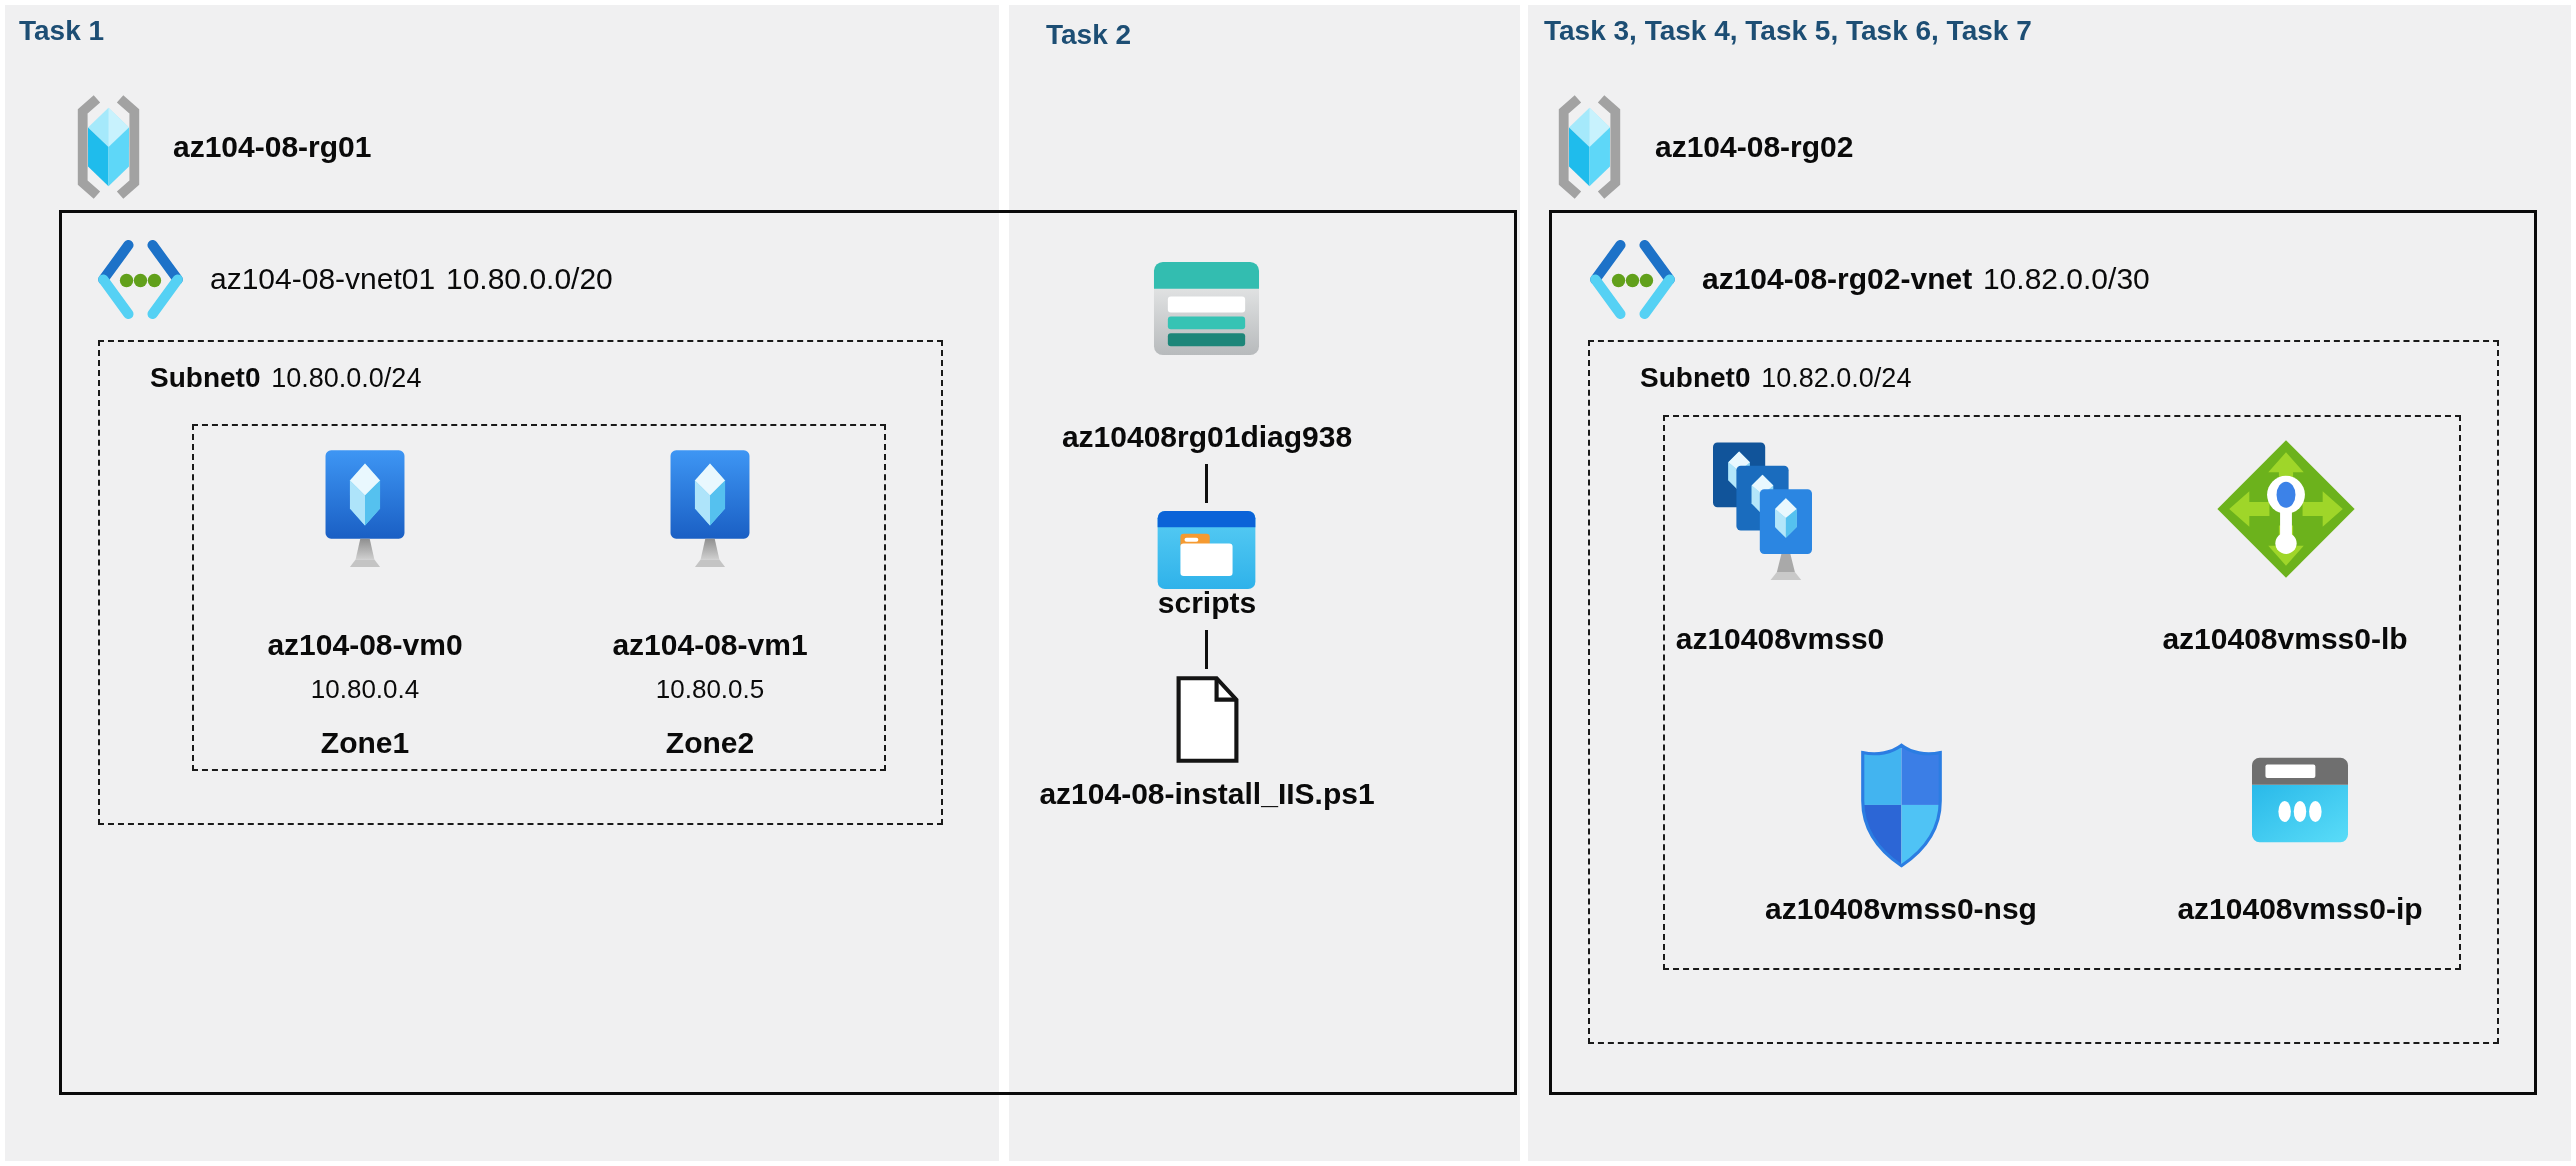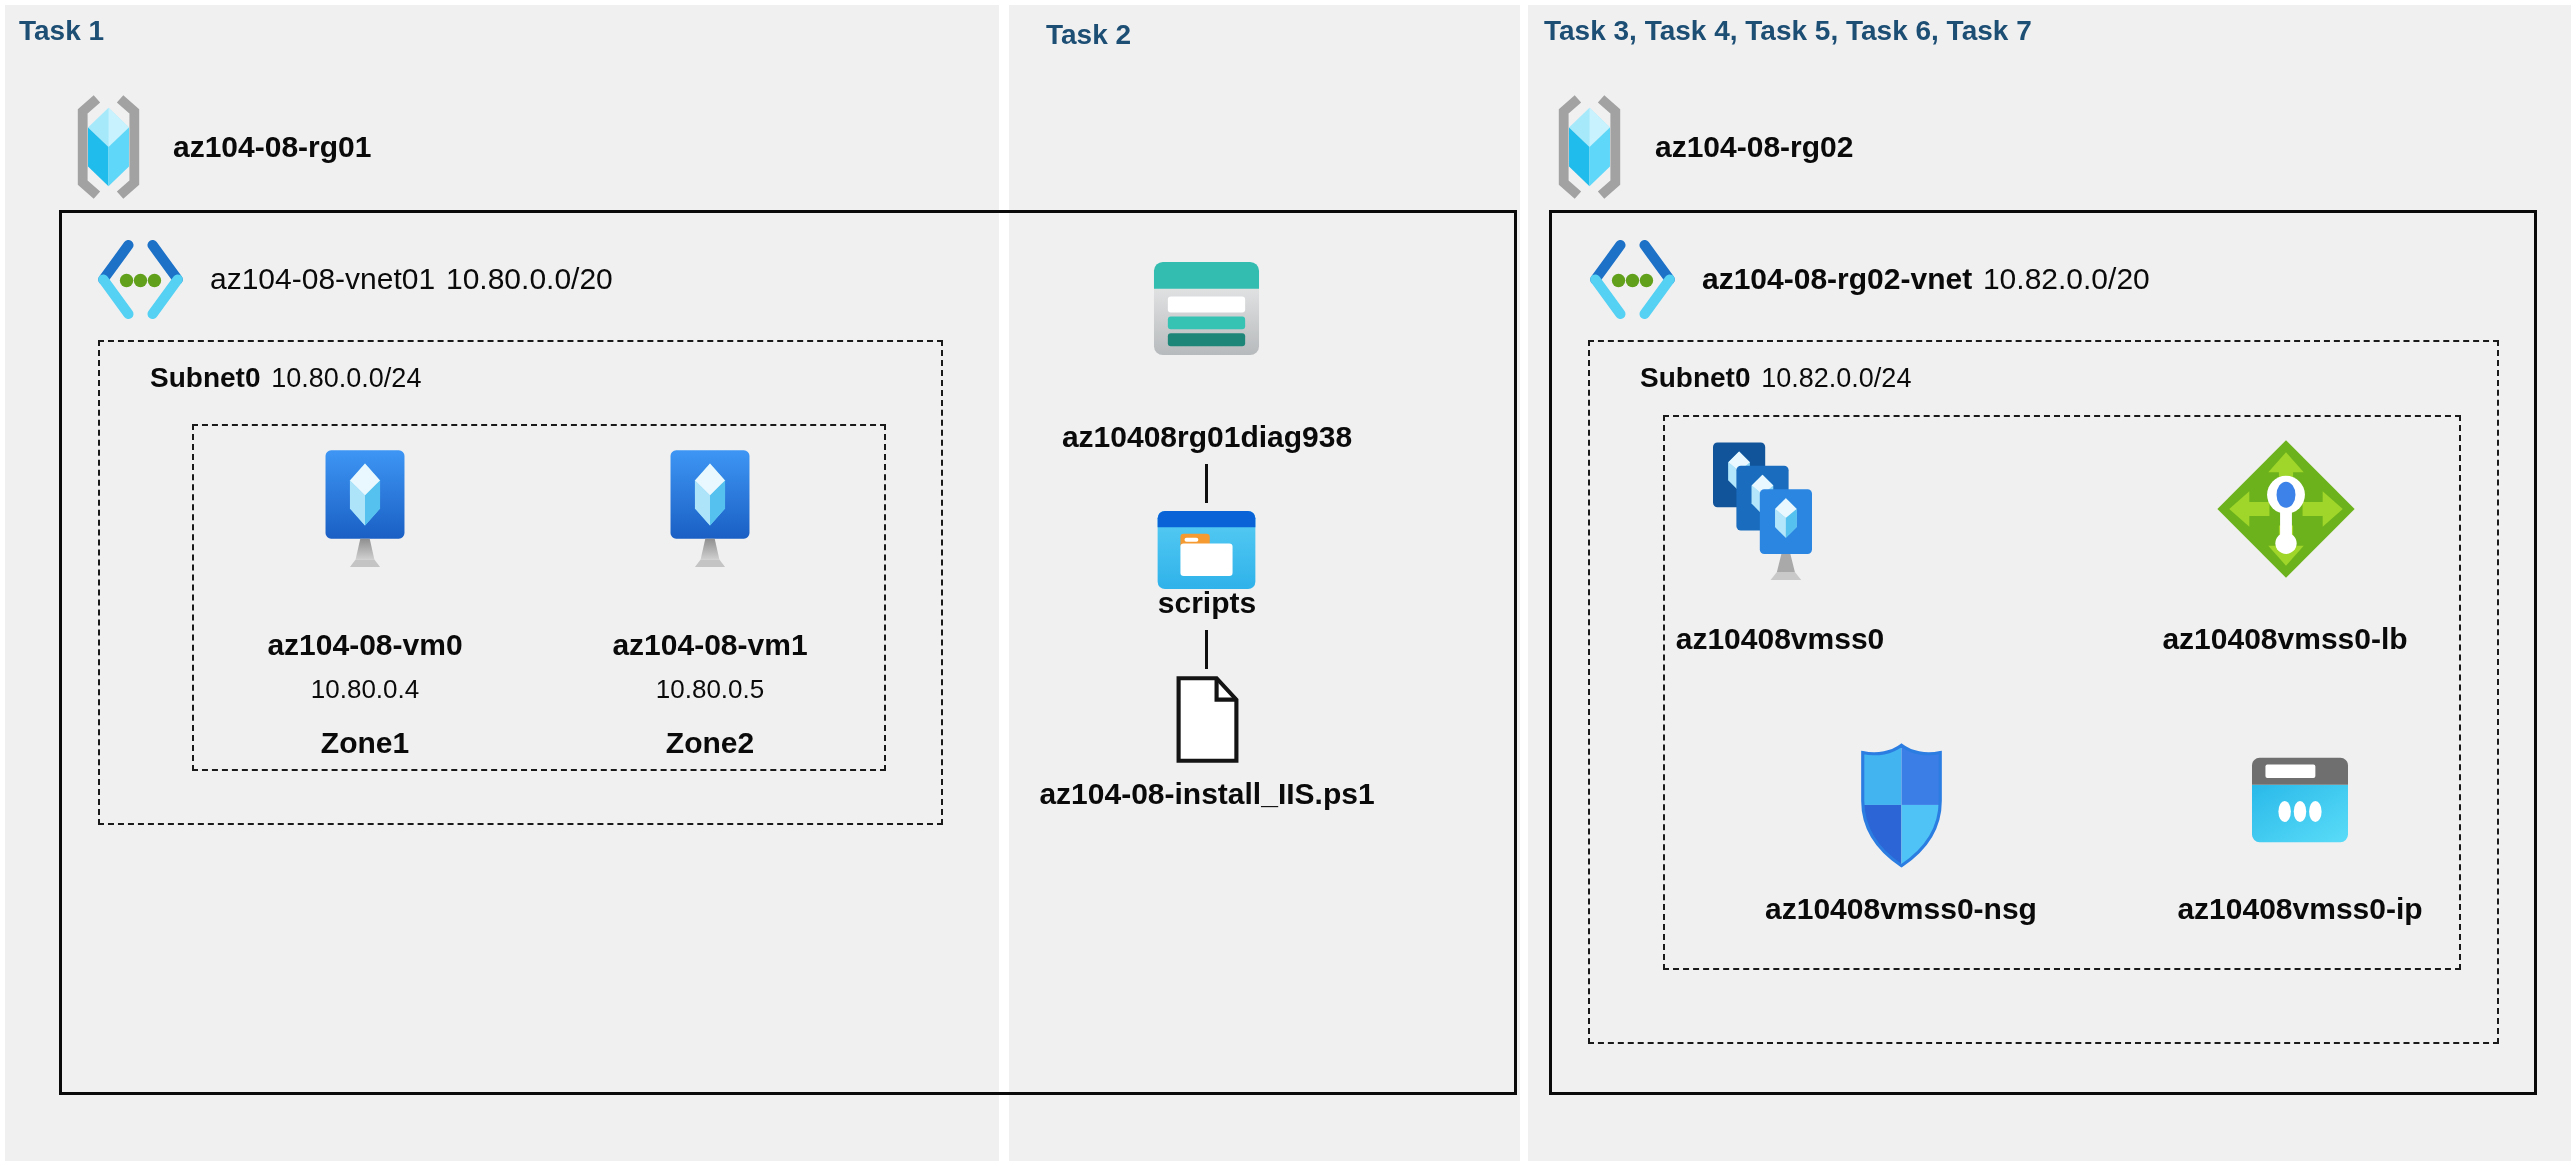--- a/index.html
+++ b/index.html
@@ -180,21 +180,21 @@
       <line x1="37" y1="13" x2="10" y2="50" stroke="#1d72c8" stroke-width="11" stroke-linecap="round"></line>
       <line x1="10" y1="50" x2="37" y2="87" stroke="#55d1f4" stroke-width="11" stroke-linecap="round"></line>
       <line x1="63" y1="13" x2="90" y2="50" stroke="#1d72c8" stroke-width="11" stroke-linecap="round"></line>
       <line x1="90" y1="50" x2="63" y2="87" stroke="#55d1f4" stroke-width="11" stroke-linecap="round"></line>
       <circle cx="35" cy="51" r="7.2" fill="#61a01b"></circle>
       <circle cx="50" cy="51" r="7.2" fill="#61a01b"></circle>
       <circle cx="65" cy="51" r="7.2" fill="#61a01b"></circle>
     </svg>
   </div>
   <div class="lbl vcenter" style="left:1702px;top:279px;font-size:30px;">
-    <span style="font-weight:700;margin-top:43px;">az104-08-rg02-vnet</span><span class="cidr">10.82.0.0/20</span>
+    <span style="font-weight:700;margin-top:43px;">az104-08-rg02-vnet</span><span class="cidr">10.82.0.0/30</span>
   </div>
 
   <div class="lbl subnet-lbl vcenter" style="left:1640px;top:378px;">
     <span>Subnet0</span><span class="cidr">10.82.0.0/24</span>
   </div>
 
   <div class="abs" style="left:1704px;top:440px;width:135px;height:156px;">
     <svg viewBox="0 0 150 172" width="135" height="156">
       <rect x="10" y="2" width="58" height="72" rx="5" fill="#11549a"></rect>
       <g transform="translate(10,2)">

